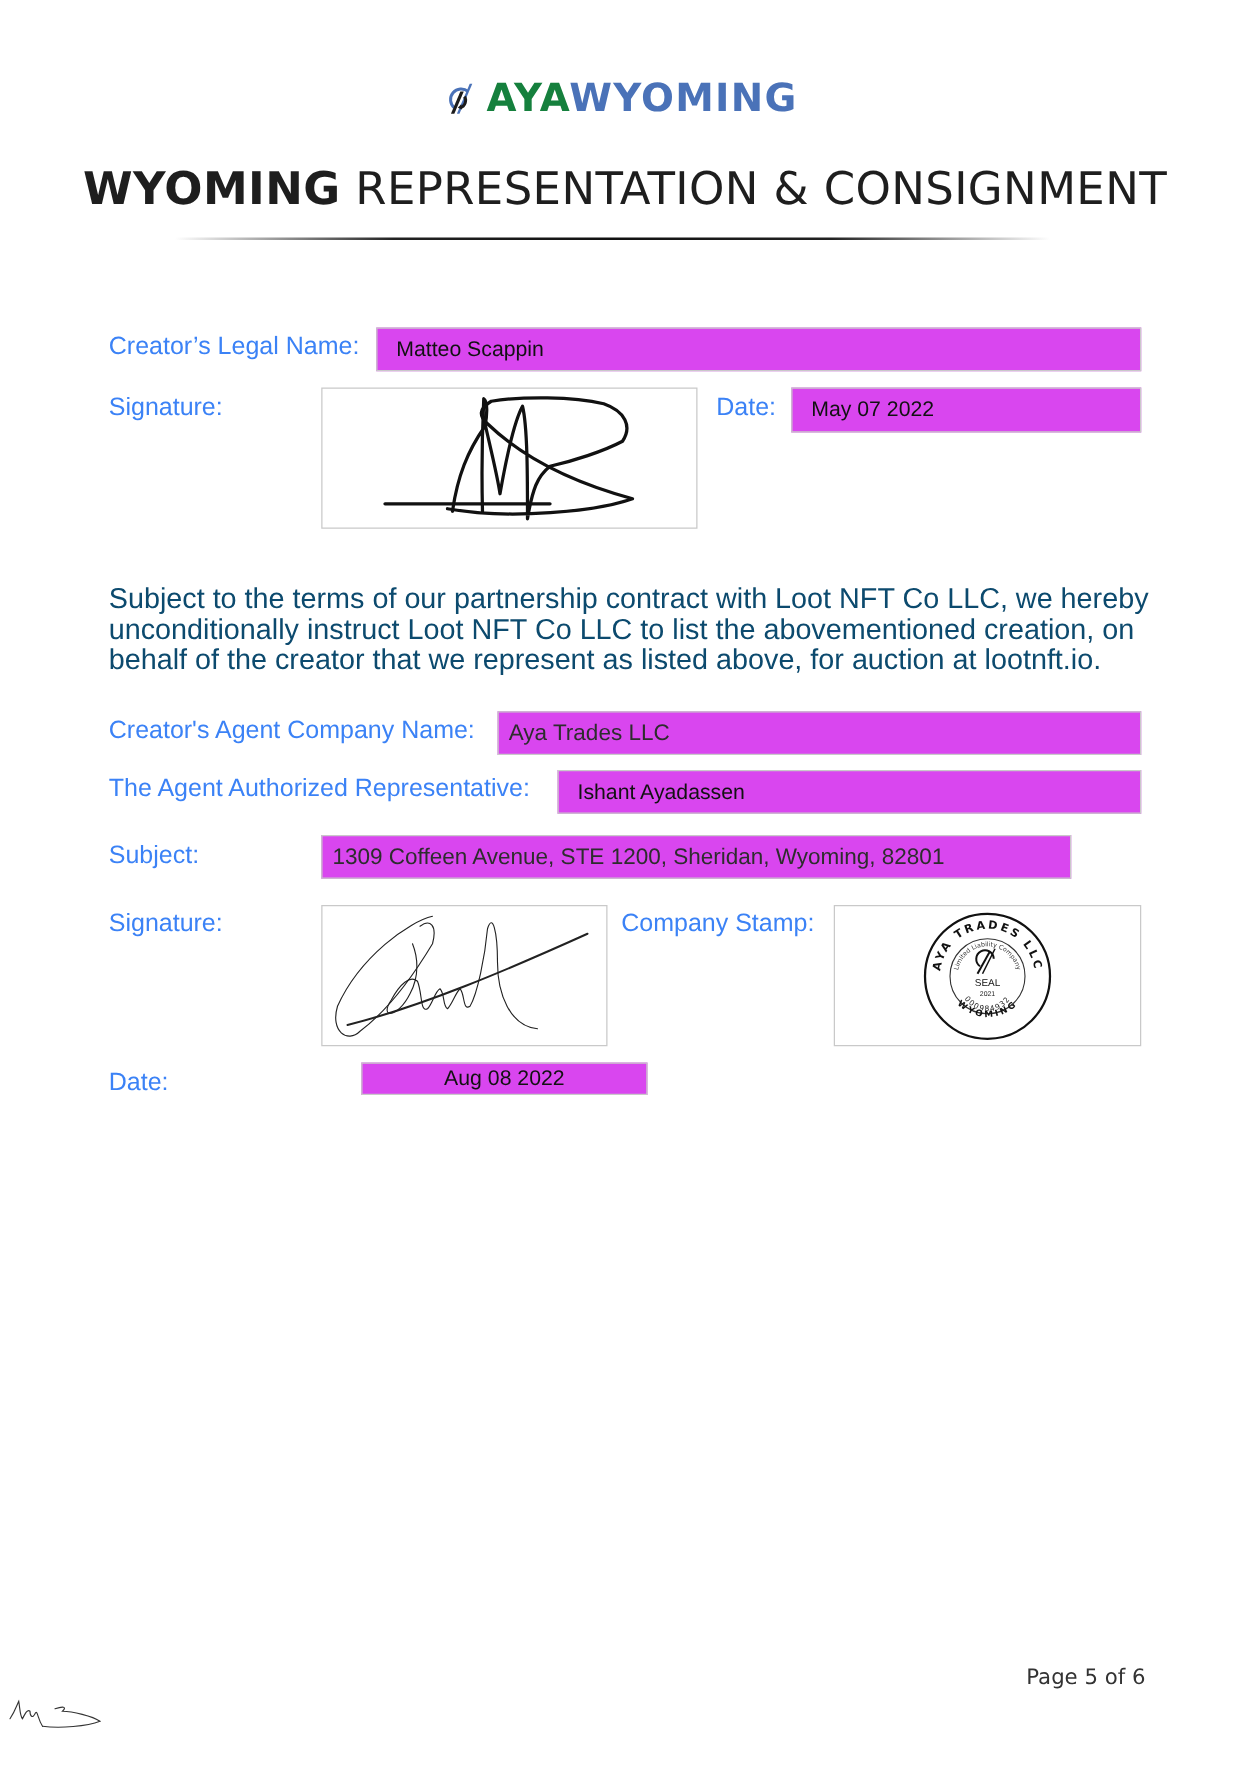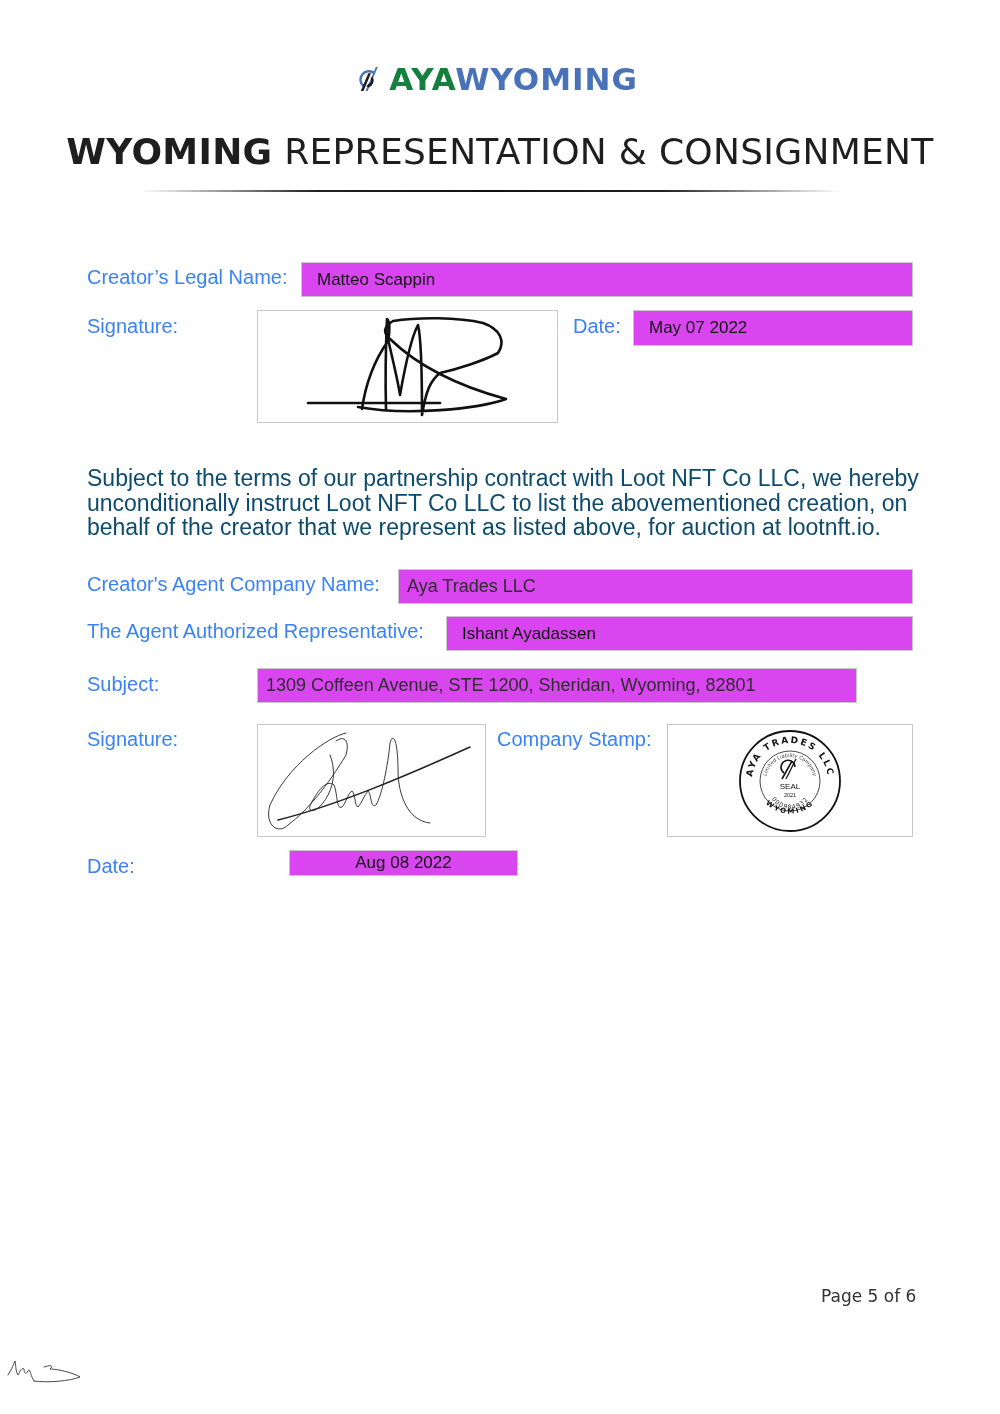--- a/index.html
+++ b/index.html
@@ -30,21 +30,21 @@
              font-family: "Liberation Sans", sans-serif; font-size: 17px; color: #111;
              display: flex; align-items: center; padding-left: 15px; white-space: nowrap; }
     .field.center { justify-content: center; padding-left: 0; }
     .field.soft { color: #2d2d2d; font-size: 18px; padding-left: 8px; }
     .box { border: 1.5px solid #c9c9c9; box-sizing: border-box; background: #fff; }
 
     .paragraph { left: 87px; top: 466px; width: 840px; font-family: "Liberation Sans", sans-serif;
                  font-size: 23px; line-height: 24.5px; color: #0c4a6e; }
 
     .footer-initials { left: 4px; top: 1355px; width: 78px; height: 30px; }
-    .page-number { left: 821px; top: 1286px; font-family: "DejaVu Sans", sans-serif; font-size: 17px; color: #333; }
+    .page-number { left: 821px; top: 1332px; font-family: "DejaVu Sans", sans-serif; font-size: 17px; color: #333; }
   </style>
 </head>
 <body>
 
 <div class="abs logo">
   <svg class="logo-mark" viewBox="0 0 62 78">
     <path d="M16 60 A24 24 0 1 1 48 22" fill="none" stroke="#4a72b8" stroke-width="7"></path>
     <polygon points="8,74 30,22 38,22 16,74" fill="#1c1c1c"></polygon>
     <polygon points="22,74 52,4 58,4 28,74" fill="#4a72b8"></polygon>
     <path d="M40 34 A18 18 0 0 1 30 60" fill="none" stroke="#1c1c1c" stroke-width="7"></path>

